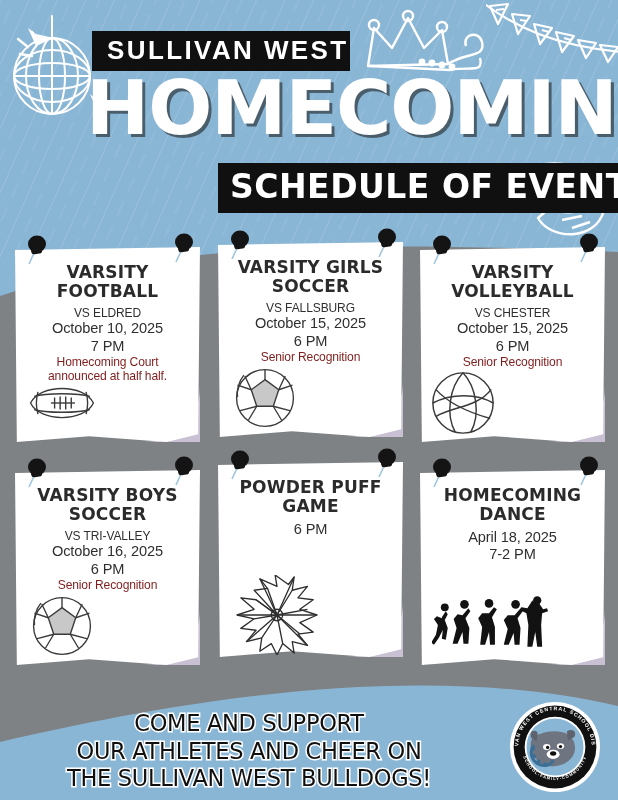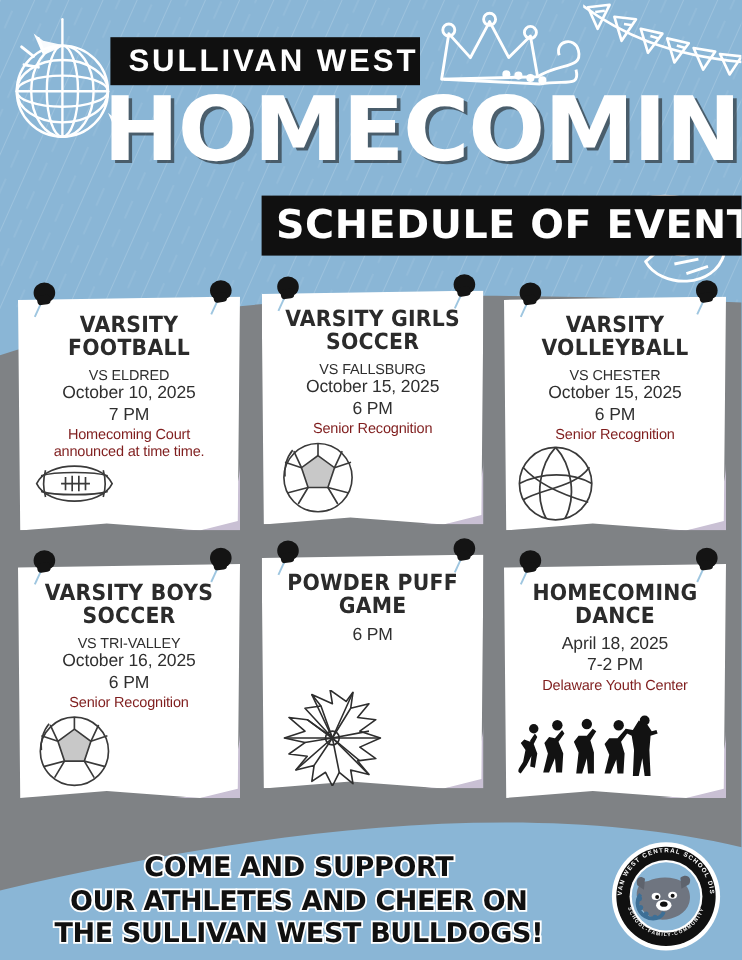--- a/index.html
+++ b/index.html
@@ -101,21 +101,21 @@
   .sport-icon.vb { left:8px; bottom:4px; width:70px; height:70px; }
 
   
   .footer {
     position:absolute; left:0; bottom:0; width:618px; height:110px; z-index:6;
   }
   .footer-text {
     position:absolute; left:34px; top:20px; width:430px;
     text-align:center;
     font-family:"DejaVu Sans", sans-serif;
-    font-weight:bold;
+    font-weight:normal;
     font-size:22.5px;
     line-height:1.23;
     color:#101010;
     letter-spacing:-0.3px;
     -webkit-text-stroke:3px #ffffff;
     paint-order: stroke fill;
   }
   .logo { position:absolute; right:17px; top:11px; width:92px; height:92px; }
 </style>
 </head>
@@ -214,21 +214,21 @@
    <rect x="8" y="11" width="11" height="8" rx="3" fill="#141414" transform="rotate(-8 13 15)"></rect>
  </svg>
      <div class="card-inner">
        <div class="c-title">VARSITY</div>
        <div class="c-title">FOOTBALL</div>
        <div class="c-body">
           <div class="c-line">VS ELDRED</div>
           <div class="c-line lg">October 10, 2025</div>
           <div class="c-line lg">7 PM</div>
           <div class="c-note">Homecoming Court</div>
-          <div class="c-note">announced at time time.</div>
+          <div class="c-note">announced at half half.</div>
         </div>
      </div>
      <svg class="sport-icon" viewBox="0 0 80 58">
       <g fill="none" stroke="#3a3a3a" stroke-width="1.5">
         <path d="M6,29 C16,8 64,8 74,29 C64,50 16,50 6,29 Z"></path>
         <path d="M14,17 C12,24 12,34 14,41 M66,17 C68,24 68,34 66,41"></path>
         <path d="M28,29 L54,29"></path>
         <path d="M32,23 L32,35 M38,22 L38,36 M44,22 L44,36 M50,23 L50,35"></path>
         <path d="M10,22 C22,18 58,18 70,22 M10,36 C22,40 58,40 70,36"></path>
       </g>
@@ -376,21 +376,20 @@
    <line x1="12" y1="16" x2="6" y2="29" stroke="#9ec6e0" stroke-width="1.6"></line>
    <ellipse cx="14" cy="9" rx="9" ry="8.5" fill="#141414"></ellipse>
    <rect x="8" y="11" width="11" height="8" rx="3" fill="#141414" transform="rotate(-8 13 15)"></rect>
  </svg>
      <div class="card-inner">
        <div class="c-title">HOMECOMING</div>
        <div class="c-title">DANCE</div>
        <div class="c-body">
           <div class="c-line lg">April 18, 2025</div>
           <div class="c-line lg">7-2 PM</div>
-          <div class="c-note">Delaware Youth Center</div>
         </div>
      </div>
      <svg class="sport-icon dance" viewBox="0 0 120 62">
       <g fill="#121212">
         <path d="M10,22 l4,-6 l2,3 l-3,6 l3,8 l-2,12 l-4,-1 l1,-9 l-4,8 l-5,7 l-3,-2 l5,-8 l2,-10 l-4,-6 l3,-3 l5,2 Z"></path>
         <circle cx="13" cy="12" r="4"></circle>
         <path d="M31,20 l6,-7 l2,3 l-5,7 l4,10 l-1,16 l-5,0 l-1,-12 l-5,12 l-5,0 l4,-16 l-3,-9 l4,-5 l5,1 Z"></path>
         <circle cx="33" cy="9" r="4.4"></circle>
         <path d="M58,18 l5,-6 l3,2 l-5,8 l3,10 l0,18 l-5,0 l-1,-13 l-4,13 l-5,0 l2,-18 l-4,-9 l4,-5 l7,0 Z"></path>
         <circle cx="58" cy="8" r="4.4"></circle>

